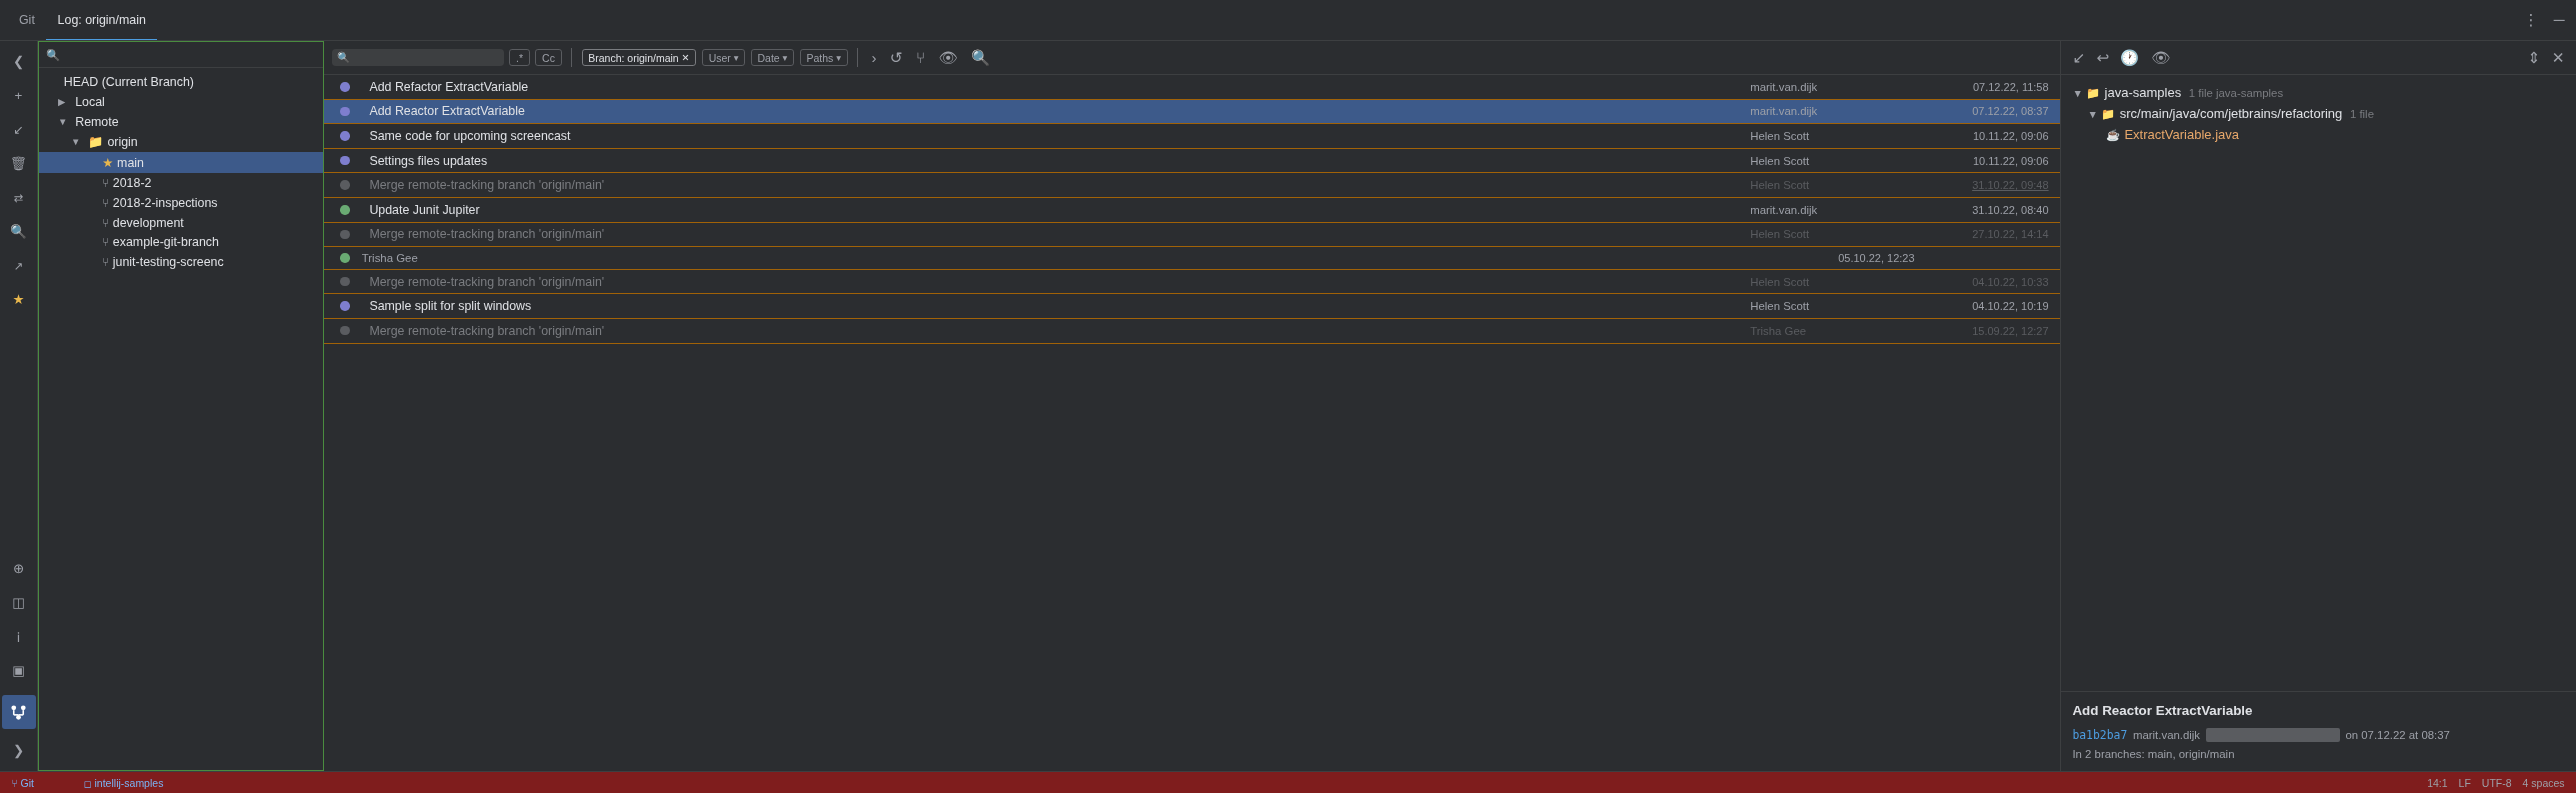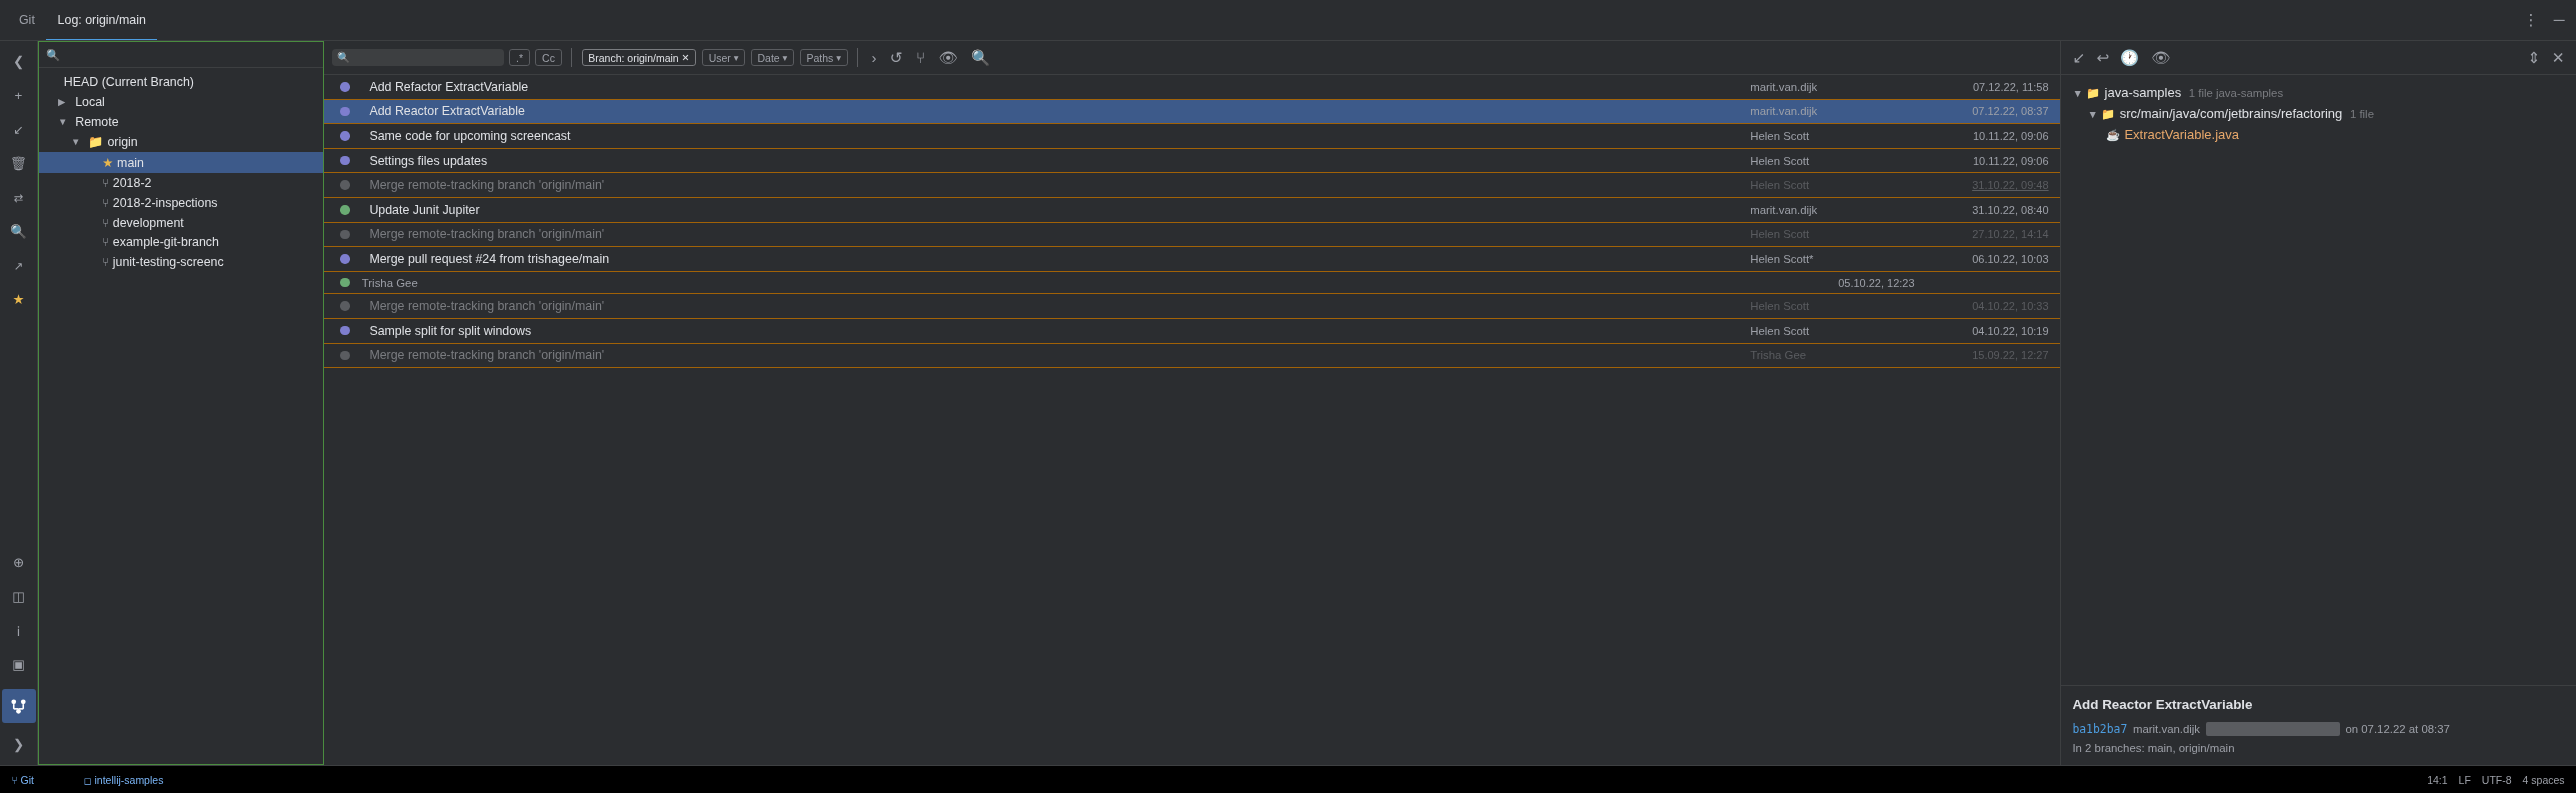--- a/index.html
+++ b/index.html
@@ -255,22 +255,22 @@
       height: 13.4px;
       vertical-align: middle;
     }
     .commit-branches-line {
       font-size: 11.4px;
       color: #9da0a8;
     }
 
     
     .status-bar {
-      height: 29px;
-      background: #000000;
+      height: 23px;
+      background: #7f1d1d;
       border-top: 1px solid #3d3f41;
       display: flex;
       align-items: center;
       padding: 0 11.4px;
       gap: 15.3px;
       font-size: 10.5px;
       color: #9da0a8;
       flex-shrink: 0;
     }
     .status-bar-left { display: flex; align-items: center; gap: 5.7px; }
@@ -525,28 +525,20 @@
 
       <div class="commit-row">
         <div class="graph-col">
           <div class="commit-dot" style="background:#5a5c60;"></div>
         </div>
         <div class="commit-msg grayed">Merge remote-tracking branch 'origin/main'</div>
         <div class="commit-author" style="color:#5a5c60;">Helen Scott</div>
         <div class="commit-date" style="color:#5a5c60;">27.10.22, 14:14</div>
       </div>
 
-      <div class="commit-row">
-        <div class="graph-col">
-          <div class="commit-dot"></div>
-        </div>
-        <div class="commit-msg">Merge pull request #24 from trishagee/main</div>
-        <div class="commit-author">Helen Scott*</div>
-        <div class="commit-date">06.10.22, 10:03</div>
-      </div>
 
       <div class="commit-row">
         <div class="graph-col">
           <div class="commit-dot green"></div>
         </div>
         <div class="commit-author">Trisha Gee</div>
         <div class="commit-date">05.10.22, 12:23</div>
       </div>
 
       <div class="commit-row">

